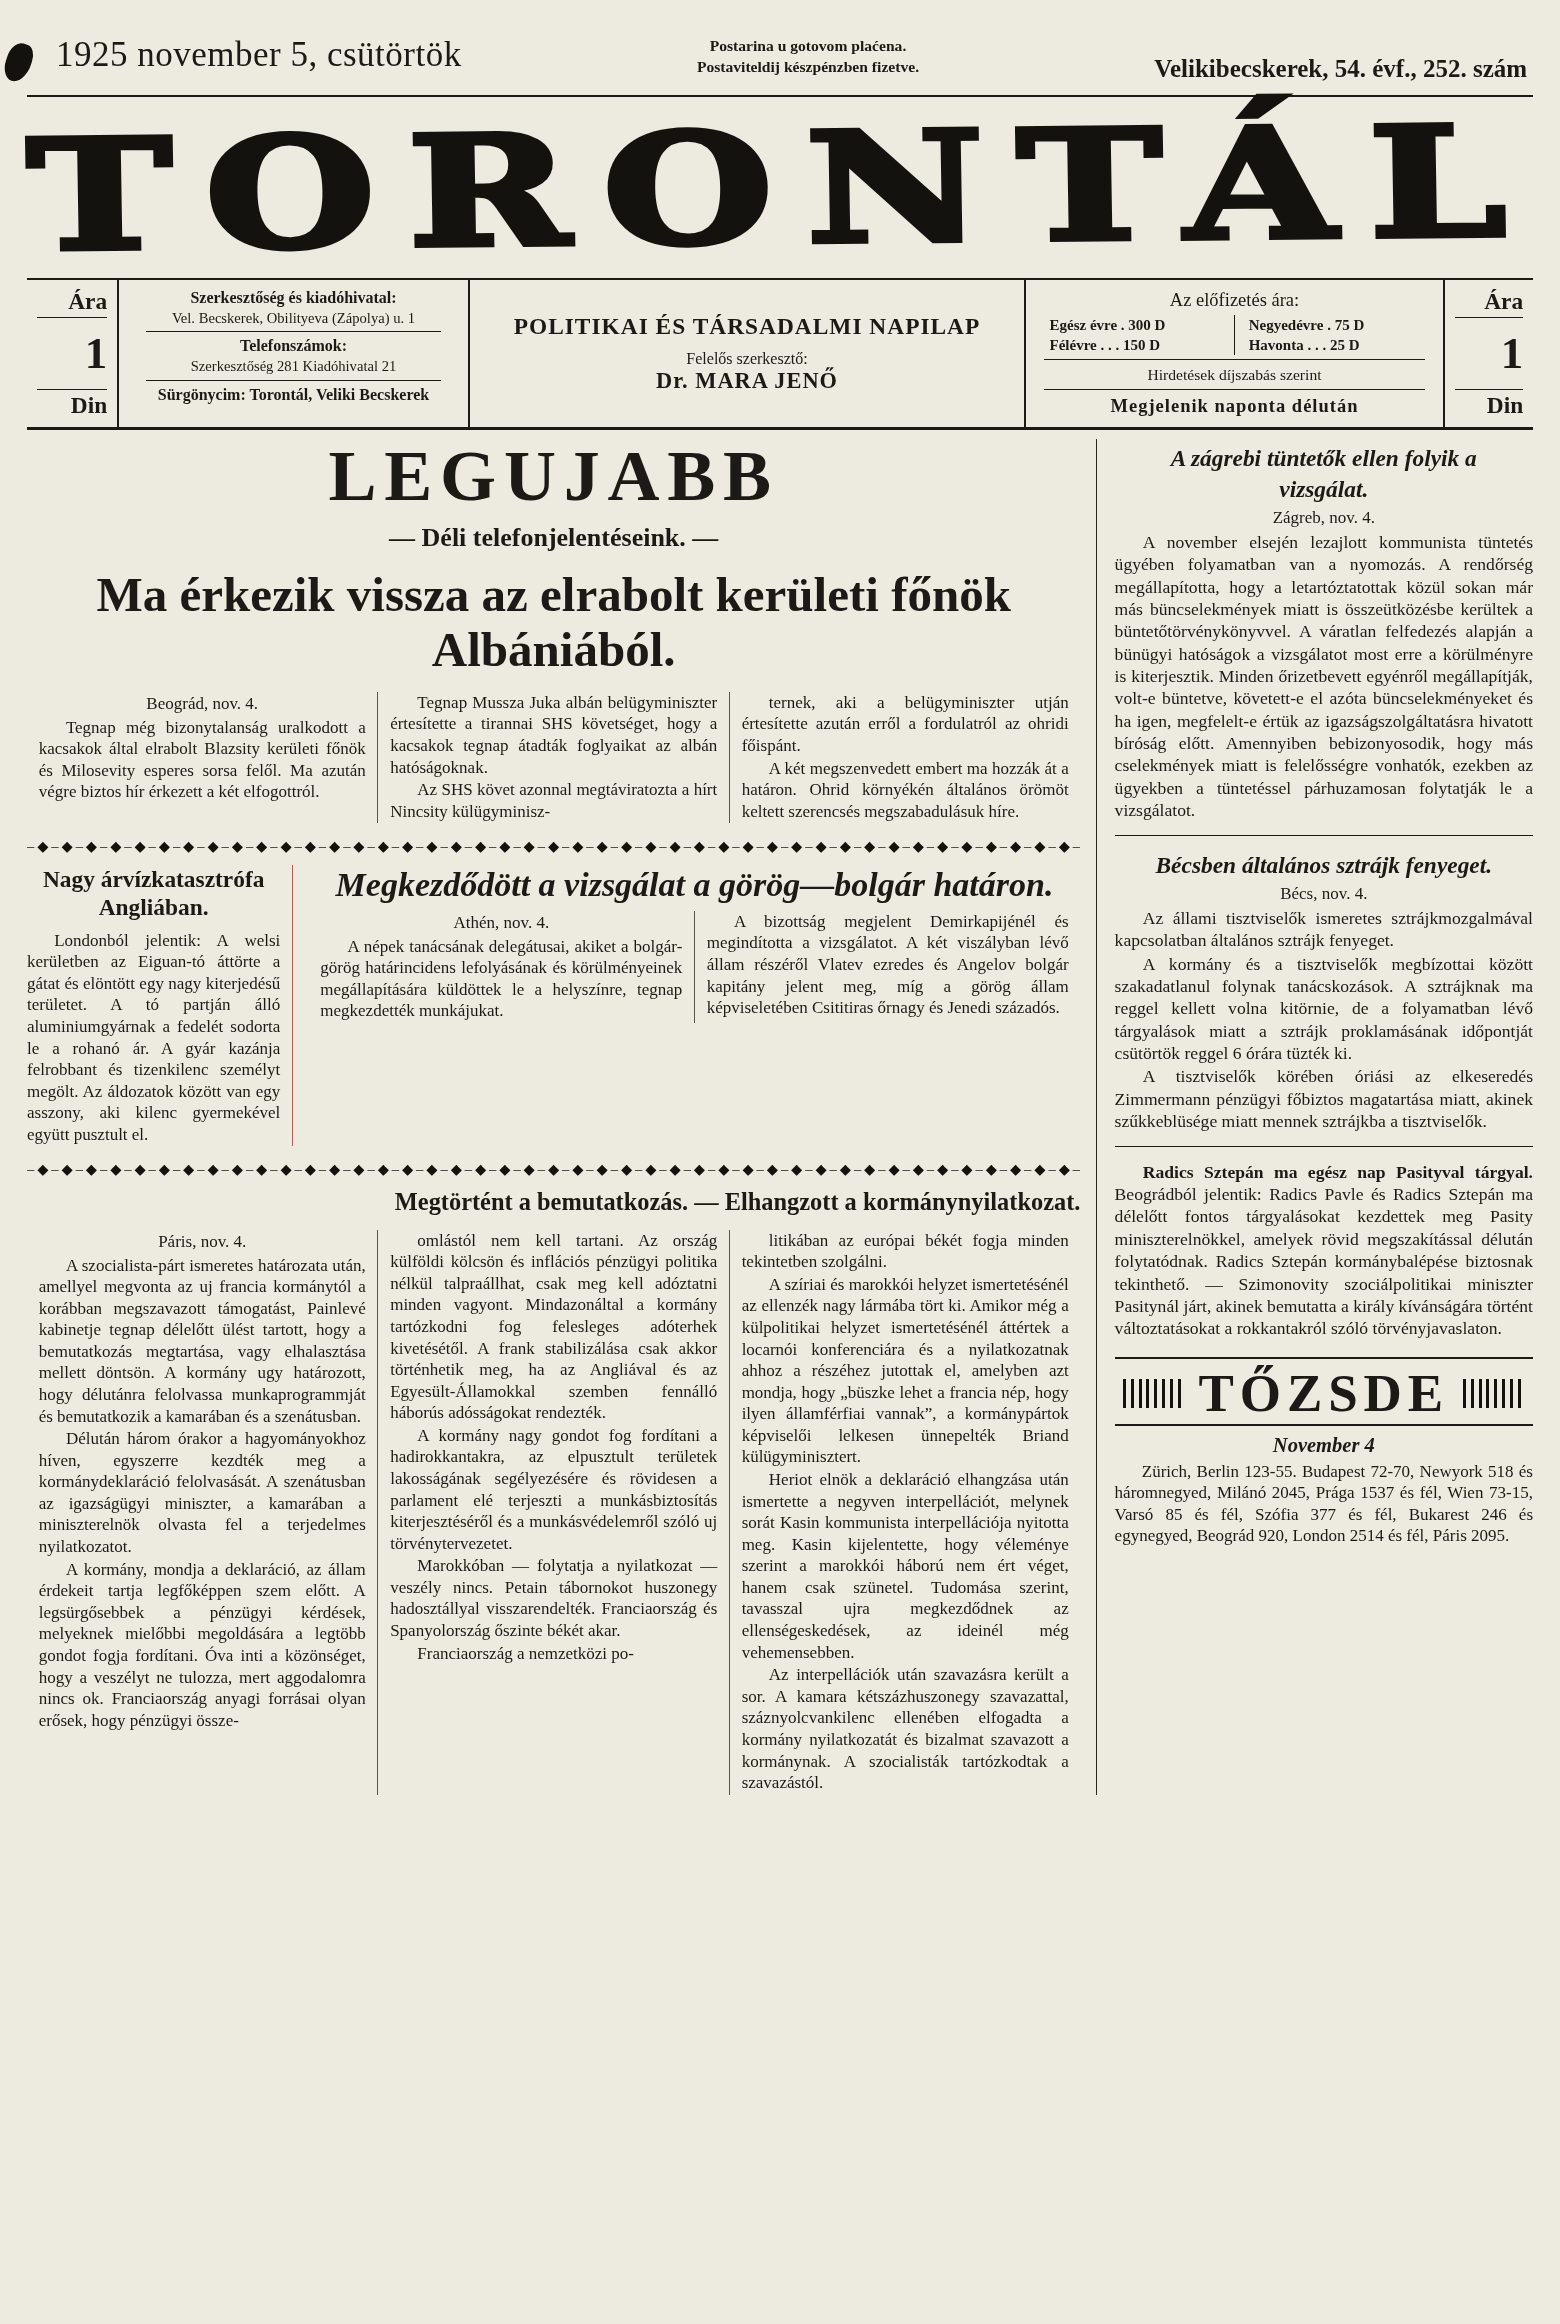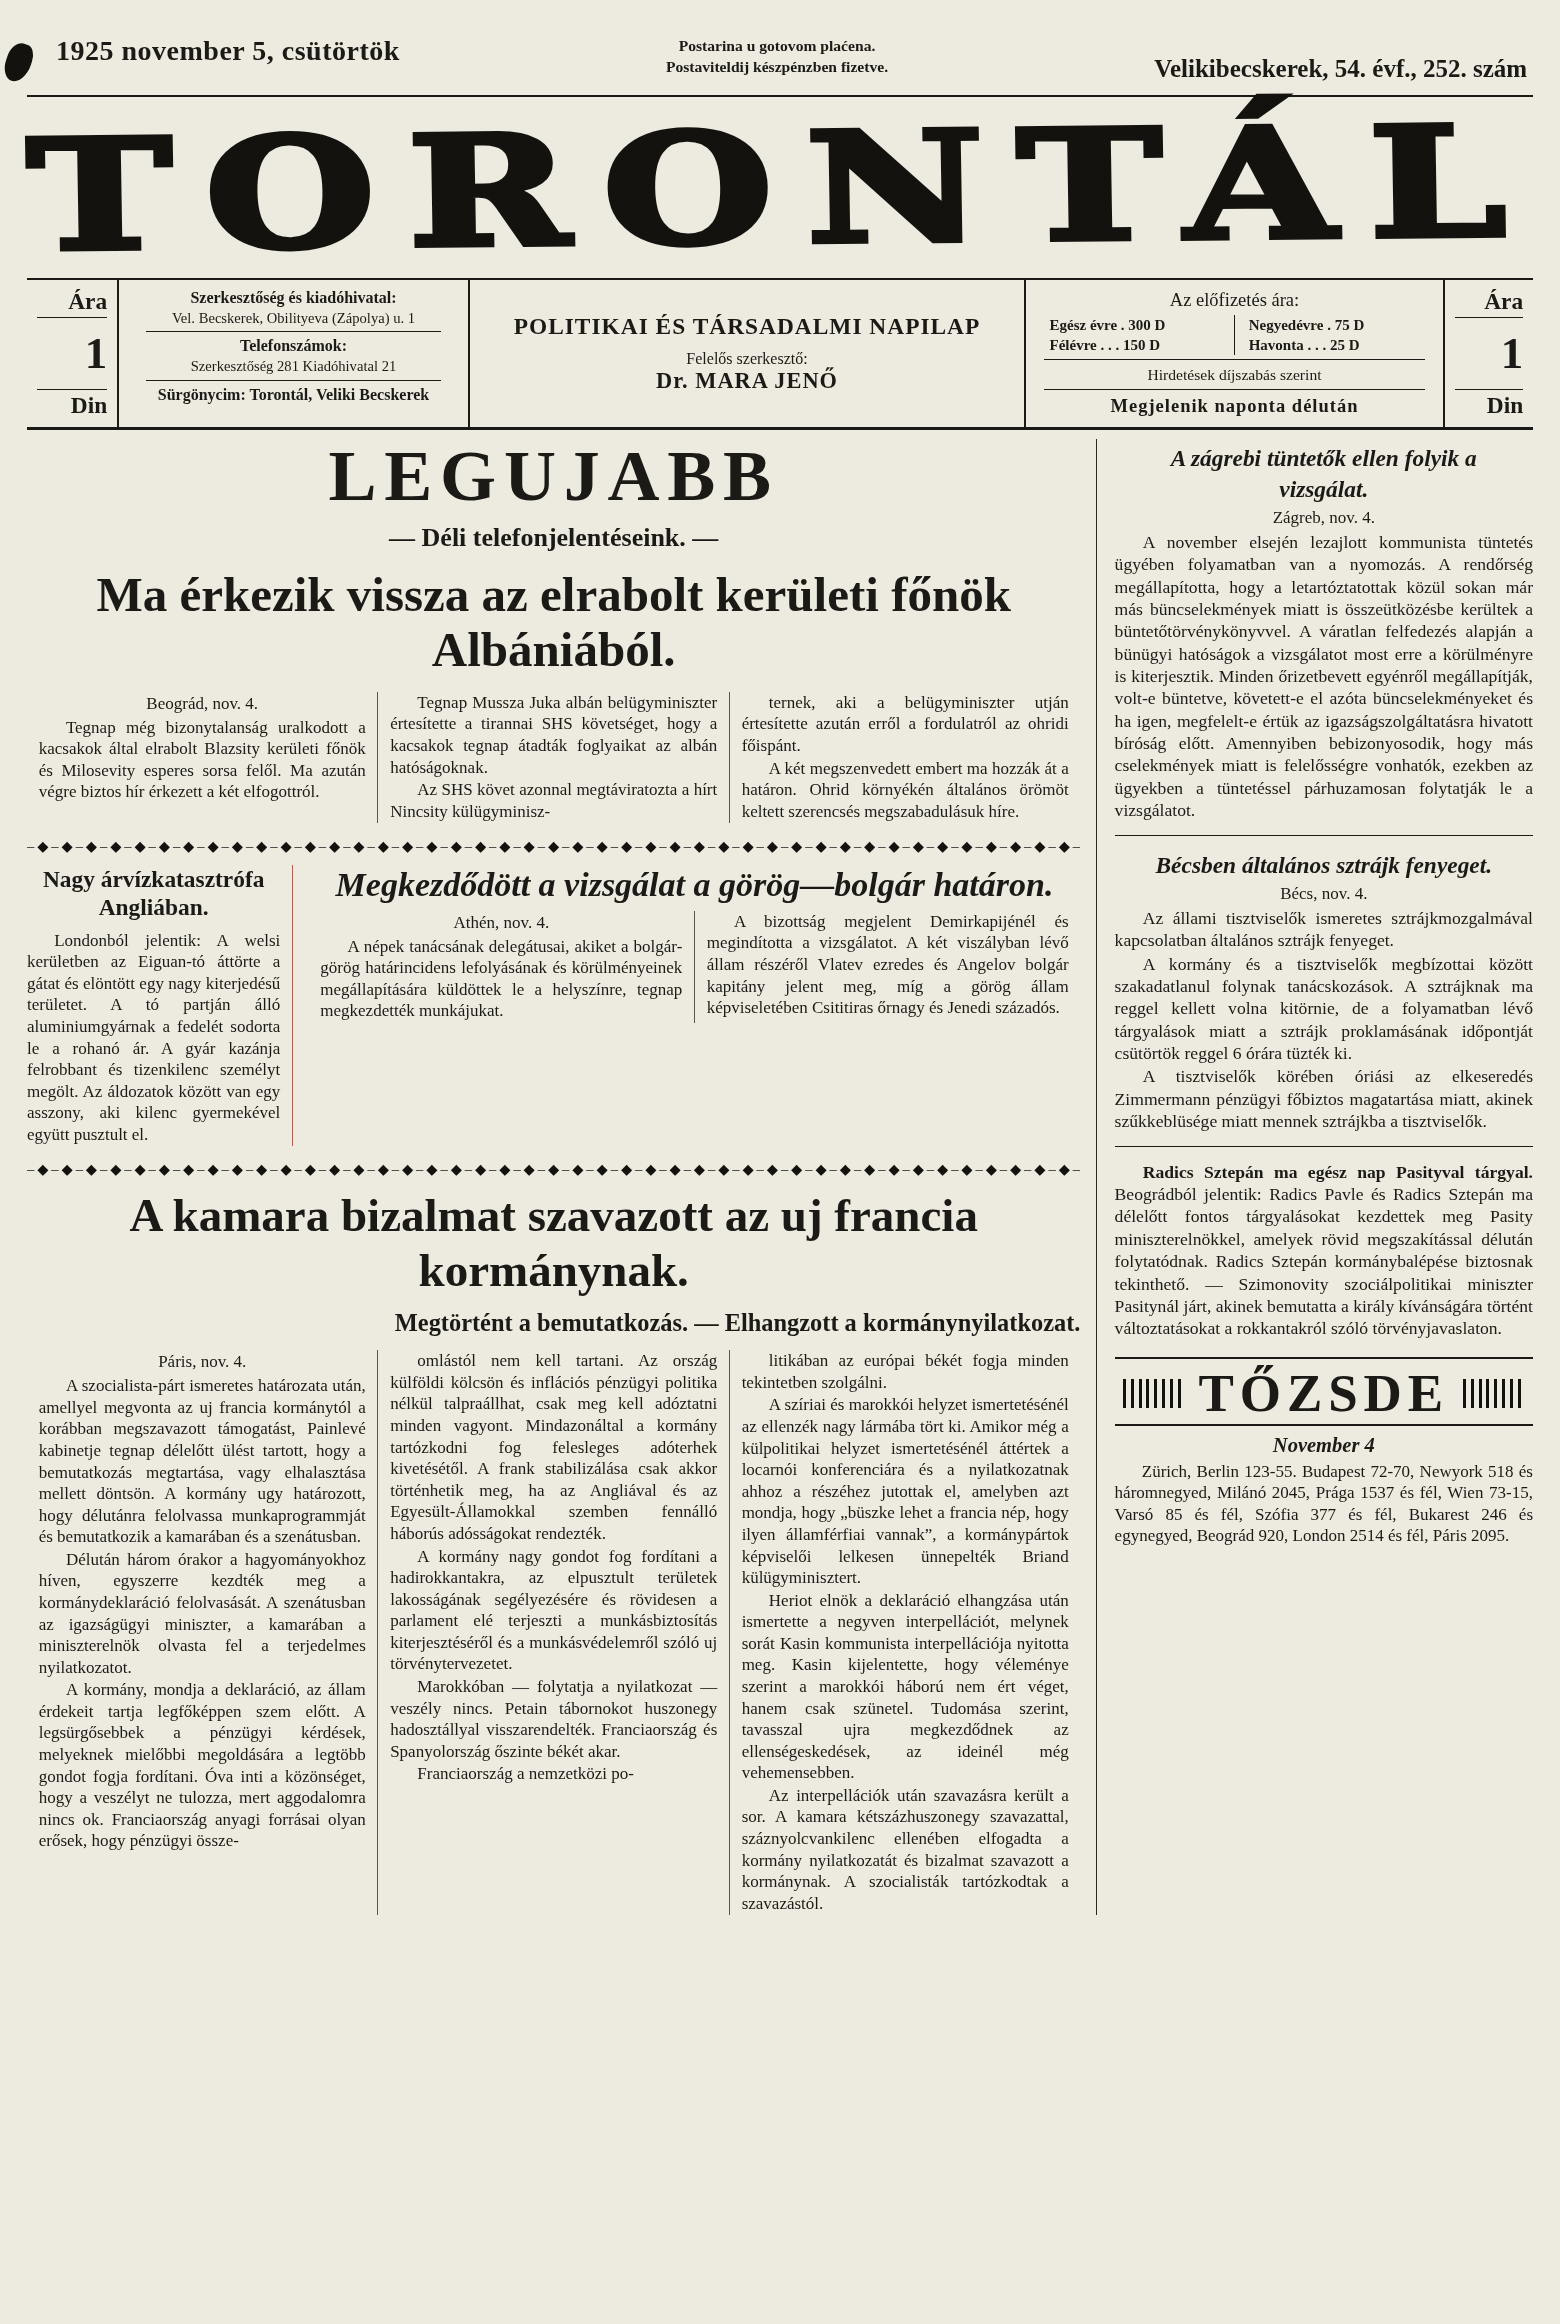--- a/index.html
+++ b/index.html
@@ -5,21 +5,21 @@
   * { margin:0; padding:0; box-sizing:border-box; }
   html,body { background:#d8d4c9; }
   body { width:1560px; margin:0 auto; font-family:"Liberation Serif","DejaVu Serif",serif; color:#1c1a16; }
   .page { position:relative; width:1560px; height:2325px; overflow:hidden;
           background:#edeae0; padding:29px 27px 19.5px; }
   .blot { position:absolute; left:5.9px; top:43px; width:25px; height:39px; background:#14120f; border-radius:50% 40% 60% 50%; transform:rotate(18deg); }
 
   
   .topbar { display:flex; justify-content:space-between; align-items:flex-start;
             border-bottom:2px solid #1c1a16; padding:5.9px 5.9px 11.7px 29px; }
-  .tb-date { font-size:28px; font-weight:bold; letter-spacing:0.5px; }
+  .tb-date { font-size:35px; font-weight:normal; letter-spacing:0.5px; }
   .tb-postage { text-align:center; font-size:15.6px; font-weight:bold; line-height:1.35; }
   .tb-issue { font-size:25px; font-weight:bold;margin-top:20px; }
 
   
   .masthead { text-align:center; padding:2px 0 0; }
   .masthead span { display:inline-block; font-family:"DejaVu Serif",serif; font-weight:bold;
                    font-size:195px; line-height:.92; letter-spacing:33px;
                    -webkit-text-stroke:6.8px #14120f; color:#14120f;
                    transform:scaleY(.78) rotate(-.7deg); transform-origin:center; }
 
@@ -203,21 +203,20 @@
                   <p class="body">A bizottság megjelent Demirkapijénél és megindította a vizsgálatot. A két viszályban lévő állam részéről Vlatev ezredes és Angelov bolgár kapitány jelent meg, míg a görög állam képviseletében Csititiras őrnagy és Jenedi századós.</p>
                 </div>
             </div>
           </div>
         </section>
       </div>
 
       <div class="diamond-row">–◆–◆–◆–◆–◆–◆–◆–◆–◆–◆–◆–◆–◆–◆–◆–◆–◆–◆–◆–◆–◆–◆–◆–◆–◆–◆–◆–◆–◆–◆–◆–◆–◆–◆–◆–◆–◆–◆–◆–◆–◆–◆–◆–◆–◆–◆–◆–◆–◆–◆–◆–◆–◆–◆–◆–◆–◆–◆–◆–◆–◆–◆–◆–◆–◆–◆–◆–◆–◆–◆–◆–◆–◆–◆–◆–◆–◆–◆–◆–◆–◆–◆–◆–◆–◆–◆–◆–◆–◆–◆</div>
 
       <section>
-        <h1 class="km-head">A kamara bizalmat szavazott az uj francia kormánynak.</h1>
         <div class="km-sub">Megtörtént a bemutatkozás. — Elhangzott a kormánynyilatkozat.</div>
         <div class="cols">
           <div class="col">
             <p class="dateline">Páris, nov. 4.</p>
             <div>
                 <p class="body">A szocialista-párt ismeretes határozata után, amellyel megvonta az uj francia kormánytól a korábban megszavazott támogatást, Painlevé kabinetje tegnap délelőtt ülést tartott, hogy a bemutatkozás megtartása, vagy elhalasztása mellett döntsön. A kormány ugy határozott, hogy délutánra felolvassa munkaprogrammját és bemutatkozik a kamarában és a szenátusban.</p>
                 <p class="body">Délután három órakor a hagyományokhoz híven, egyszerre kezdték meg a kormánydeklaráció felolvasását. A szenátusban az igazságügyi miniszter, a kamarában a miniszterelnök olvasta fel a terjedelmes nyilatkozatot.</p>
                 <p class="body">A kormány, mondja a deklaráció, az állam érdekeit tartja legfőképpen szem előtt. A legsürgősebbek a pénzügyi kérdések, melyeknek mielőbbi megoldására a legtöbb gondot fogja fordítani. Óva inti a közönséget, hogy a veszélyt ne tulozza, mert aggodalomra nincs ok. Franciaország anyagi forrásai olyan erősek, hogy pénzügyi össze-</p>
               </div>
           </div>

